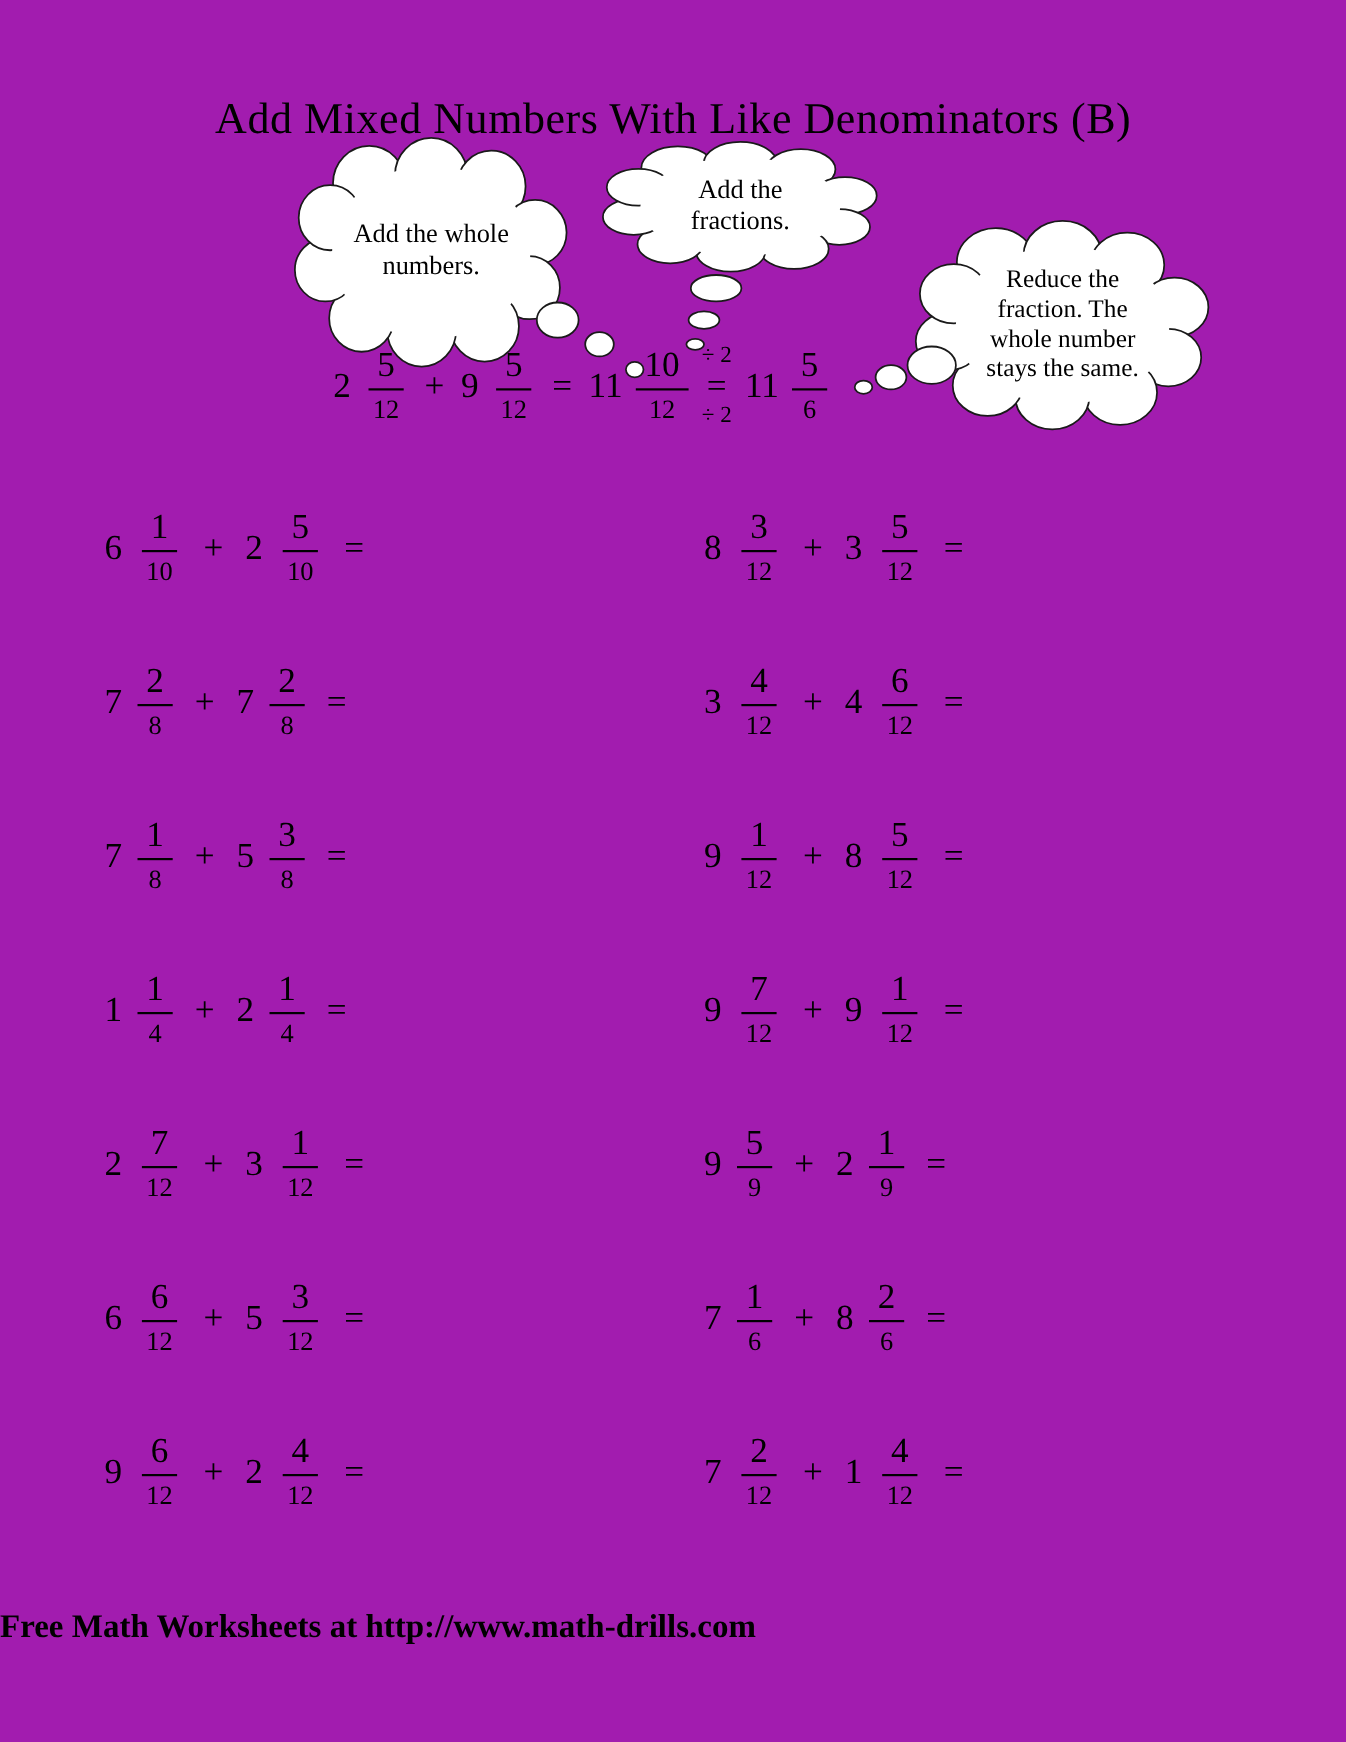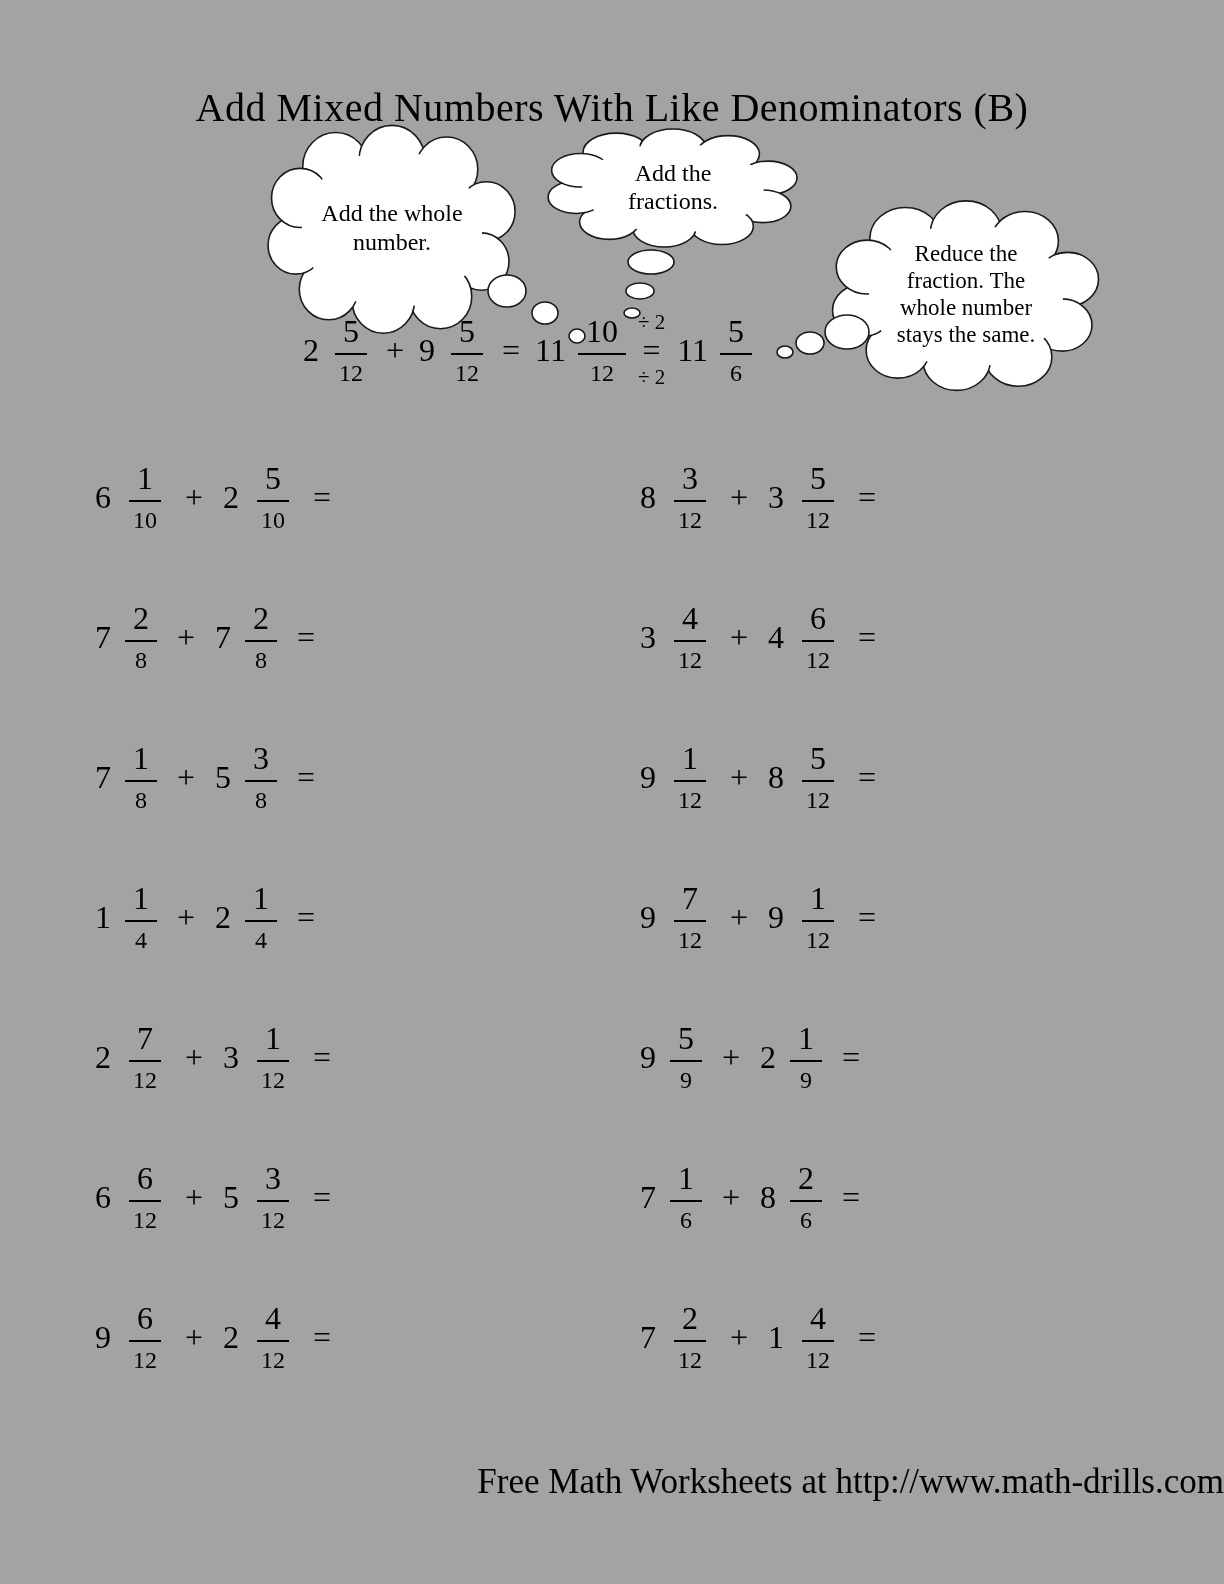--- a/index.html
+++ b/index.html
@@ -1,17 +1,17 @@
 <!DOCTYPE html>
 <html><head>
 <meta charset="utf-8">
 <style>
   html,body{margin:0;padding:0;background:#fff;}
   body{font-family:"Liberation Serif","DejaVu Serif",serif;color:#000;}
-  .page{position:relative;width:1224px;height:1584px;background:#a3a3a3;overflow:hidden;}
+  .page{position:relative;width:1224px;height:1584px;background:#a21caf;overflow:hidden;}
 
   .title{position:absolute;top:84px;left:0;right:0;text-align:center;
          font-size:40px;letter-spacing:.5px;}
 
   
   .cloud{position:absolute;}
   .cloud svg{position:absolute;inset:0;width:100%;height:100%;}
   .cloud-text{position:absolute;inset:0;display:flex;align-items:center;justify-content:center;
               text-align:center;font-size:24px;line-height:1.18;}
   #cloud1{left:262px;top:120px;width:260px;height:215px;}
@@ -35,21 +35,21 @@
   .reduce-col{display:inline-flex;flex-direction:column;align-items:center;gap:1px;}
   .divnote{font-size:21px;white-space:nowrap;}
 
   
   .problems{position:absolute;top:427px;left:0;display:grid;grid-template-columns:612px 612px;}
   .cell{height:140px;display:flex;align-items:center;gap:14px;line-height:1;}
   .cell:nth-child(odd){padding-left:95px;}
   .cell:nth-child(even){padding-left:28px;}
   .cell .op{padding:0 6px;}
 
-  .footer{position:absolute;top:1462px;left:0;right:0;text-align:right;font-size:35px;}
+  .footer{position:absolute;top:1462px;left:0;right:0;text-align:left;font-size:30px;font-weight:bold;}
 </style>
 </head>
 <body>
 
 <div class="page">
 
   <div class="title">Add Mixed Numbers With Like Denominators (B)</div>
 
   <div class="cloud" id="cloud1">
     <svg viewBox="0 0 300 240" preserveAspectRatio="none">
@@ -60,21 +60,21 @@
         <circle cx="259" cy="102" r="33" vector-effect="non-scaling-stroke"></circle>
         <circle cx="253" cy="158" r="32" vector-effect="non-scaling-stroke"></circle>
         <circle cx="206" cy="197" r="36" vector-effect="non-scaling-stroke"></circle>
         <circle cx="140" cy="202" r="36" vector-effect="non-scaling-stroke"></circle>
         <circle cx="77" cy="189" r="34" vector-effect="non-scaling-stroke"></circle>
         <circle cx="39" cy="140" r="32" vector-effect="non-scaling-stroke"></circle>
         <circle cx="44" cy="87" r="33" vector-effect="non-scaling-stroke"></circle>
       </g>
       <ellipse cx="150" cy="122" rx="104" ry="88" fill="#ffffff"></ellipse>
     </svg>
-    <div class="cloud-text">Add the whole number.</div>
+    <div class="cloud-text">Add the whole numbers.</div>
   </div>
 
   <div class="cloud" id="cloud2">
     <svg viewBox="0 0 300 240" preserveAspectRatio="none">
       <g fill="#ffffff" stroke="#1a1a1a" stroke-width="1.6">
         <circle cx="85" cy="52" r="38" vector-effect="non-scaling-stroke"></circle>
         <circle cx="150" cy="44" r="38" vector-effect="non-scaling-stroke"></circle>
         <circle cx="213" cy="55" r="36" vector-effect="non-scaling-stroke"></circle>
         <circle cx="259" cy="102" r="33" vector-effect="non-scaling-stroke"></circle>
         <circle cx="253" cy="158" r="32" vector-effect="non-scaling-stroke"></circle>

